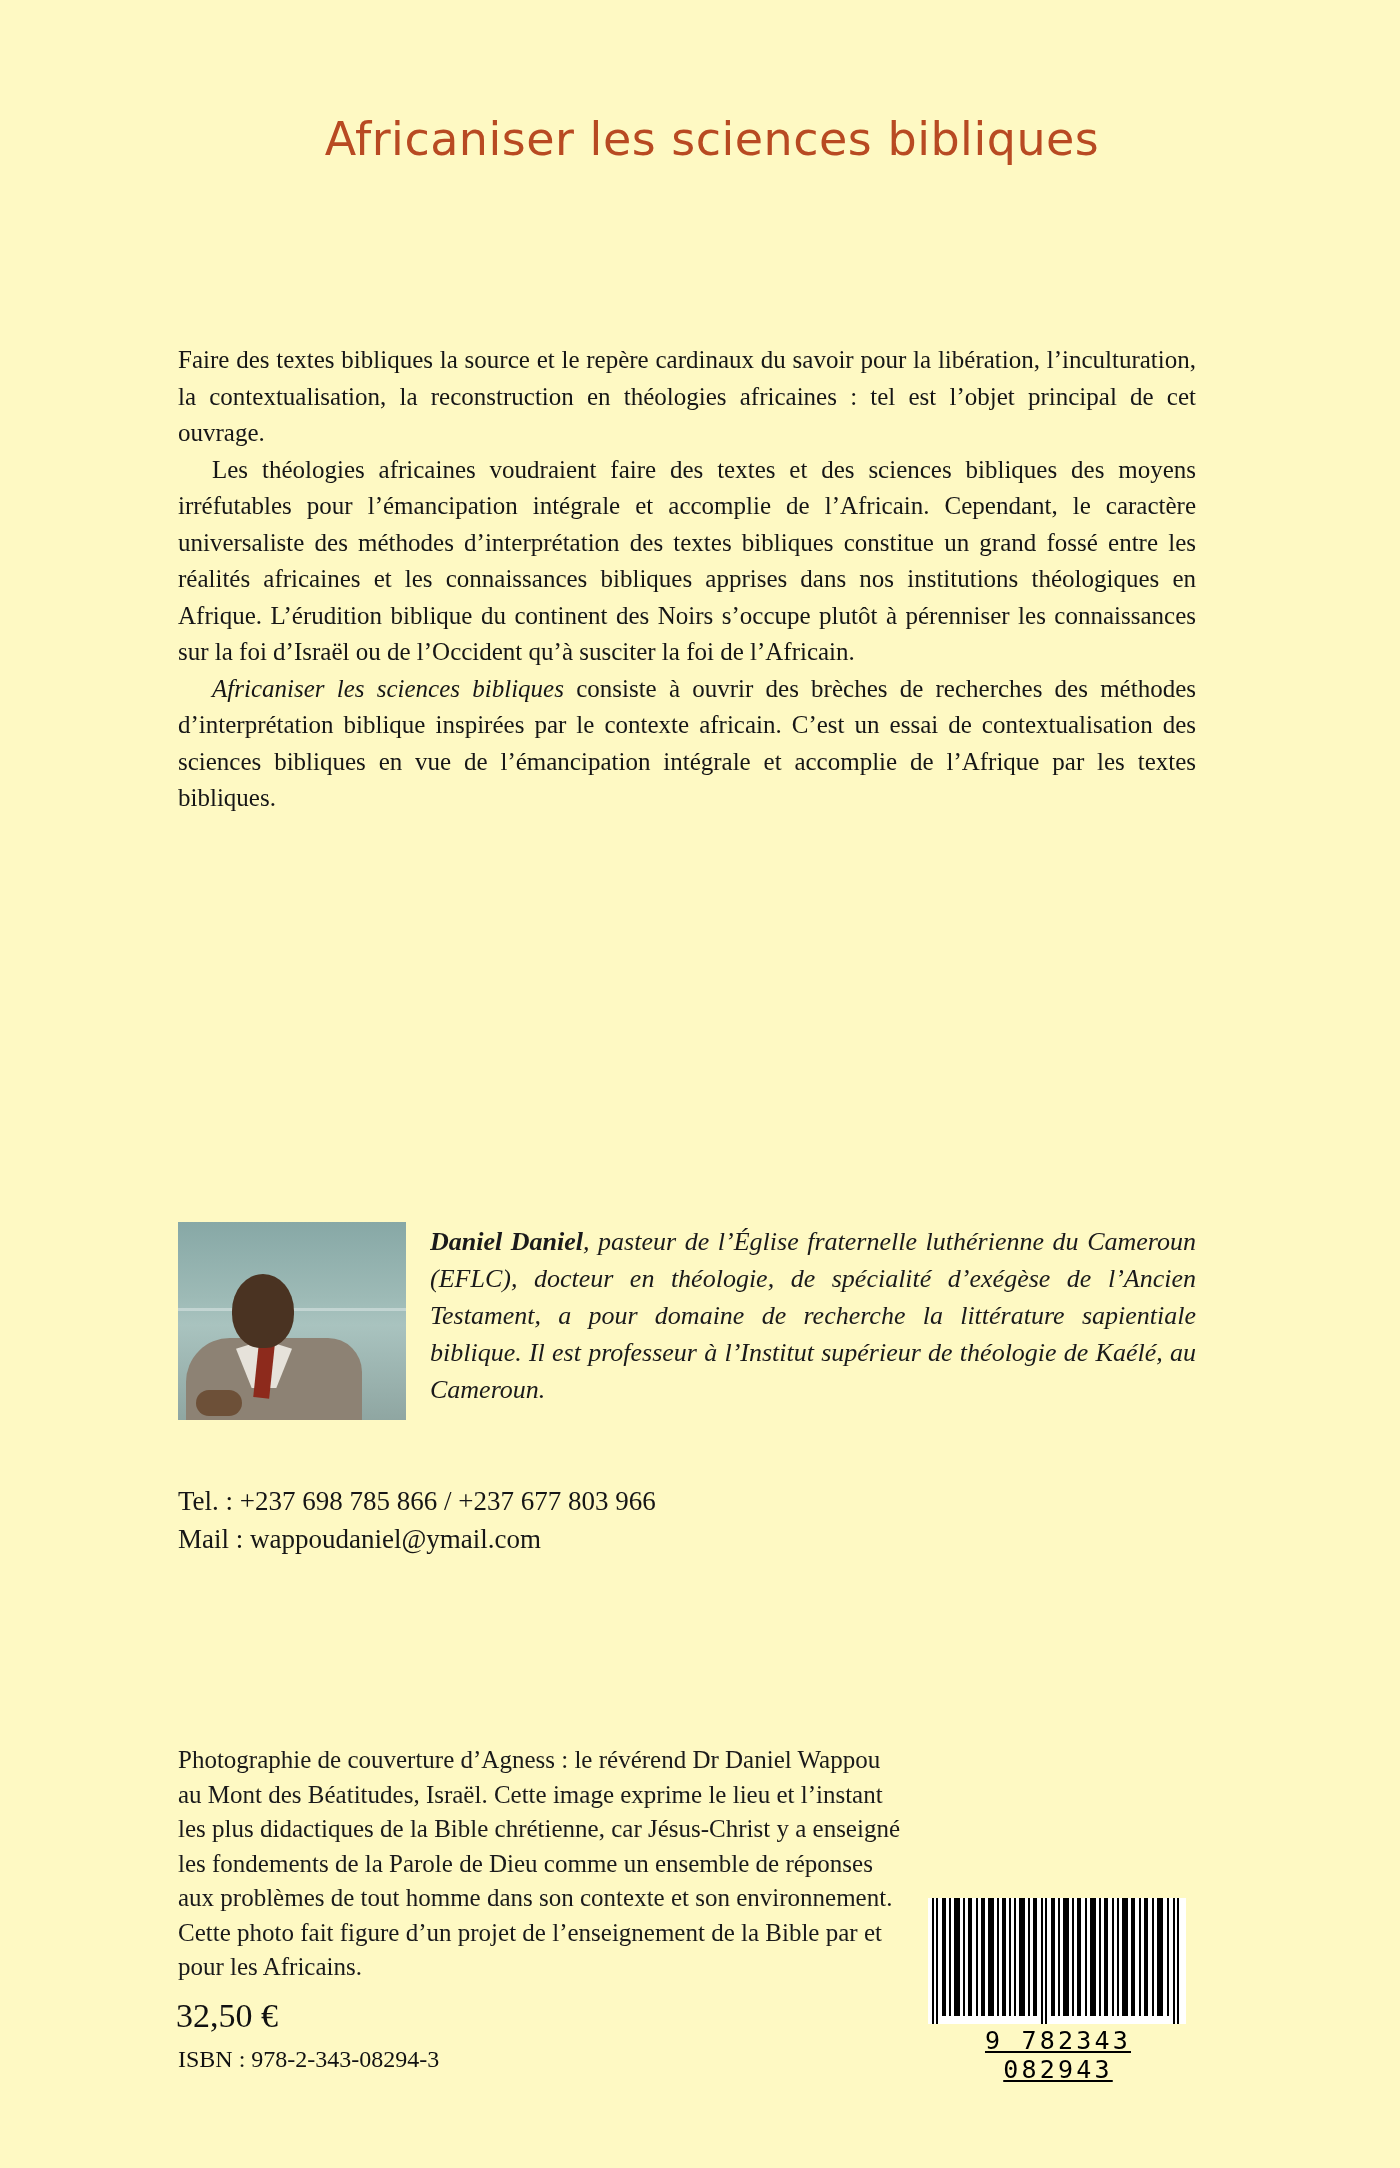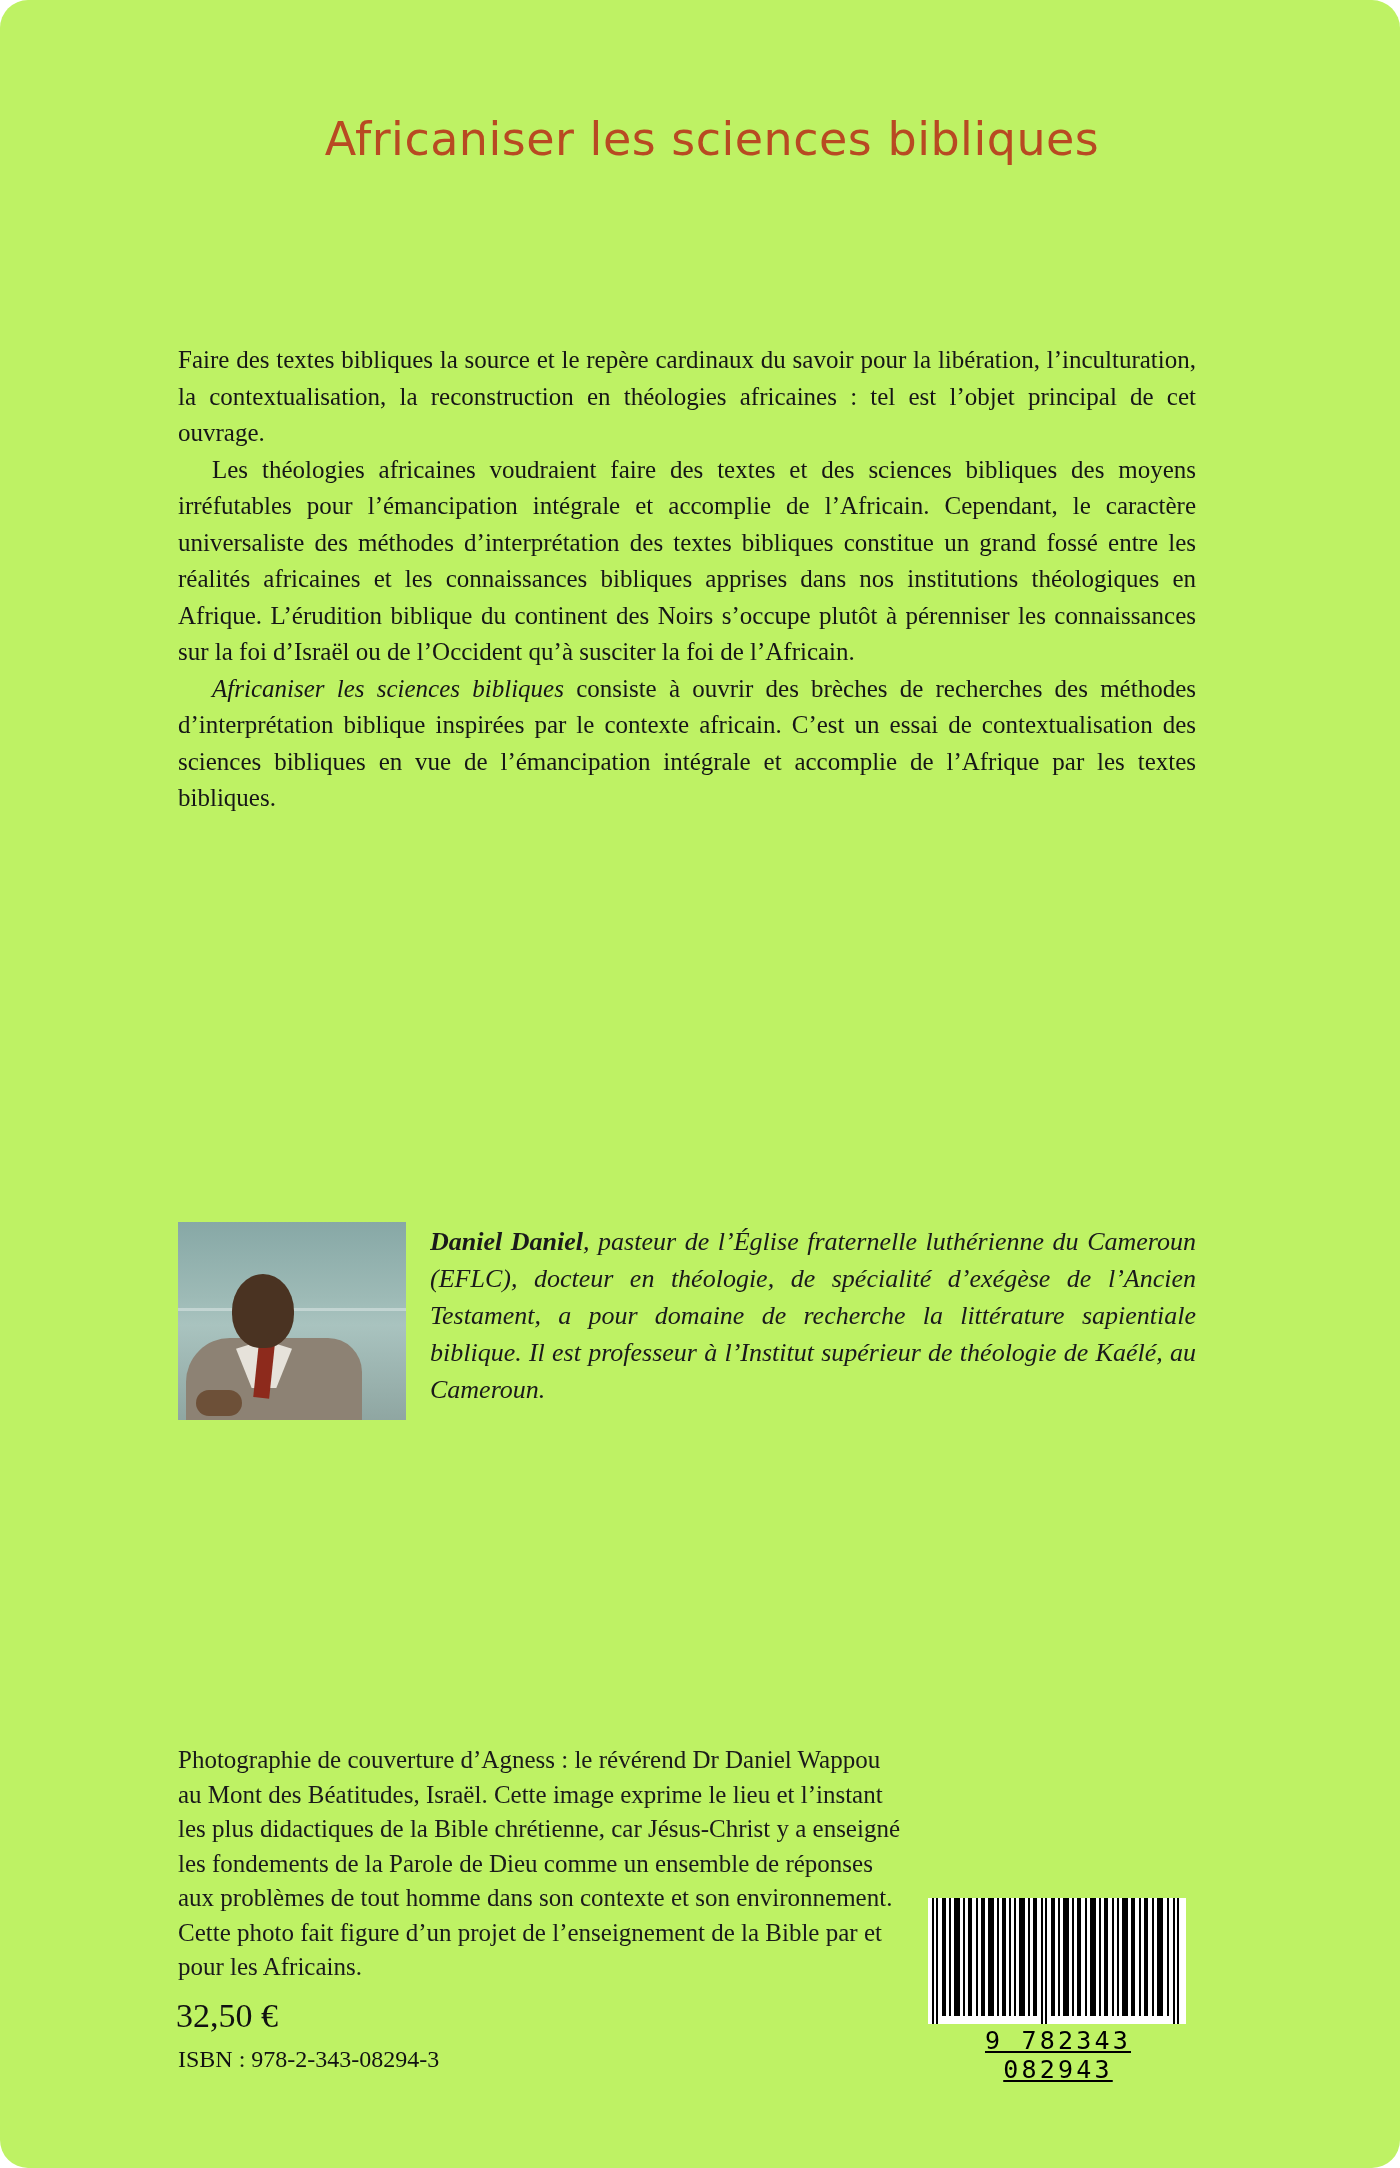--- a/index.html
+++ b/index.html
@@ -11,22 +11,21 @@
     width: 1400px;
     height: 2168px;
     font-family: "Liberation Serif", serif;
     color: #1a1a1a;
     position: relative;
     overflow: hidden;
   }
   .page {
     position: absolute;
     inset: 0;
-    background: #bef264;
-    border-radius: 28px;
+    background: #fef9c3;
   }
 
   
   .book-title {
     position: absolute;
     left: 0;
     right: 0;
     top: 112px;
     text-align: center;
     font-family: "DejaVu Sans", sans-serif;
@@ -218,20 +217,24 @@
       <div class="horizon"></div>
       <div class="body"></div>
       <div class="shirt"></div>
       <div class="tie"></div>
       <div class="head"></div>
       <div class="hand"></div>
     </div>
     <div class="author-text"><span class="name">Daniel Daniel</span><span>, pasteur de l’Église fraternelle luthérienne du Cameroun (EFLC), docteur en théologie, de spécialité d’exégèse de l’Ancien Testament, a pour domaine de recherche la littérature sapientiale biblique. Il est professeur à l’Institut supérieur de théologie de Kaélé, au Cameroun.</span></div>
   </div>
 
+  <div class="contact">
+    <div>Tel. : +237 698 785 866 / +237 677 803 966</div>
+    <div>Mail : wappoudaniel@ymail.com</div>
+  </div>
 
   <div class="photo-credit">Photographie de couverture d’Agness : le révérend Dr Daniel Wappou au Mont des Béatitudes, Israël. Cette image exprime le lieu et l’instant les plus didactiques de la Bible chrétienne, car Jésus-Christ y a enseigné les fondements de la Parole de Dieu comme un ensemble de réponses aux problèmes de tout homme dans son contexte et son environnement. Cette photo fait figure d’un projet de l’enseignement de la Bible par et pour les Africains.</div>
 
   <div class="price">32,50 €</div>
   <div class="isbn">ISBN : 978-2-343-08294-3</div>
 
   <div class="barcode-wrap">
     <svg class="barcode-bars" viewBox="0 0 258 126" preserveAspectRatio="none">
       <rect x="0" y="0" width="258" height="126" fill="#ffffff"></rect>
       <g fill="#000000">

